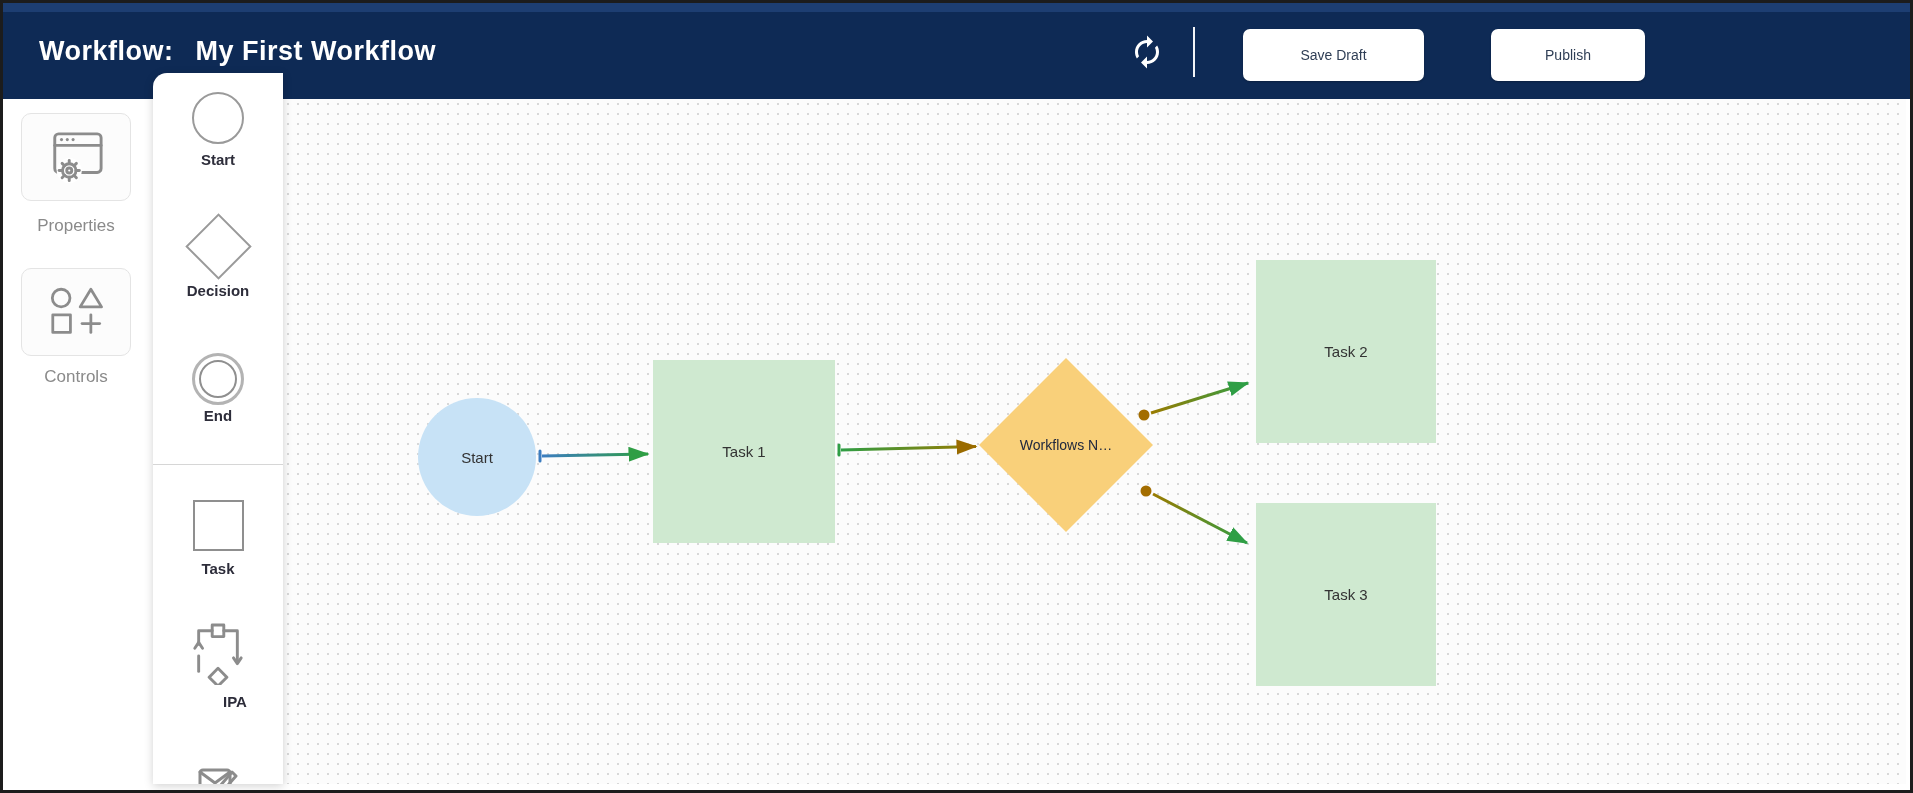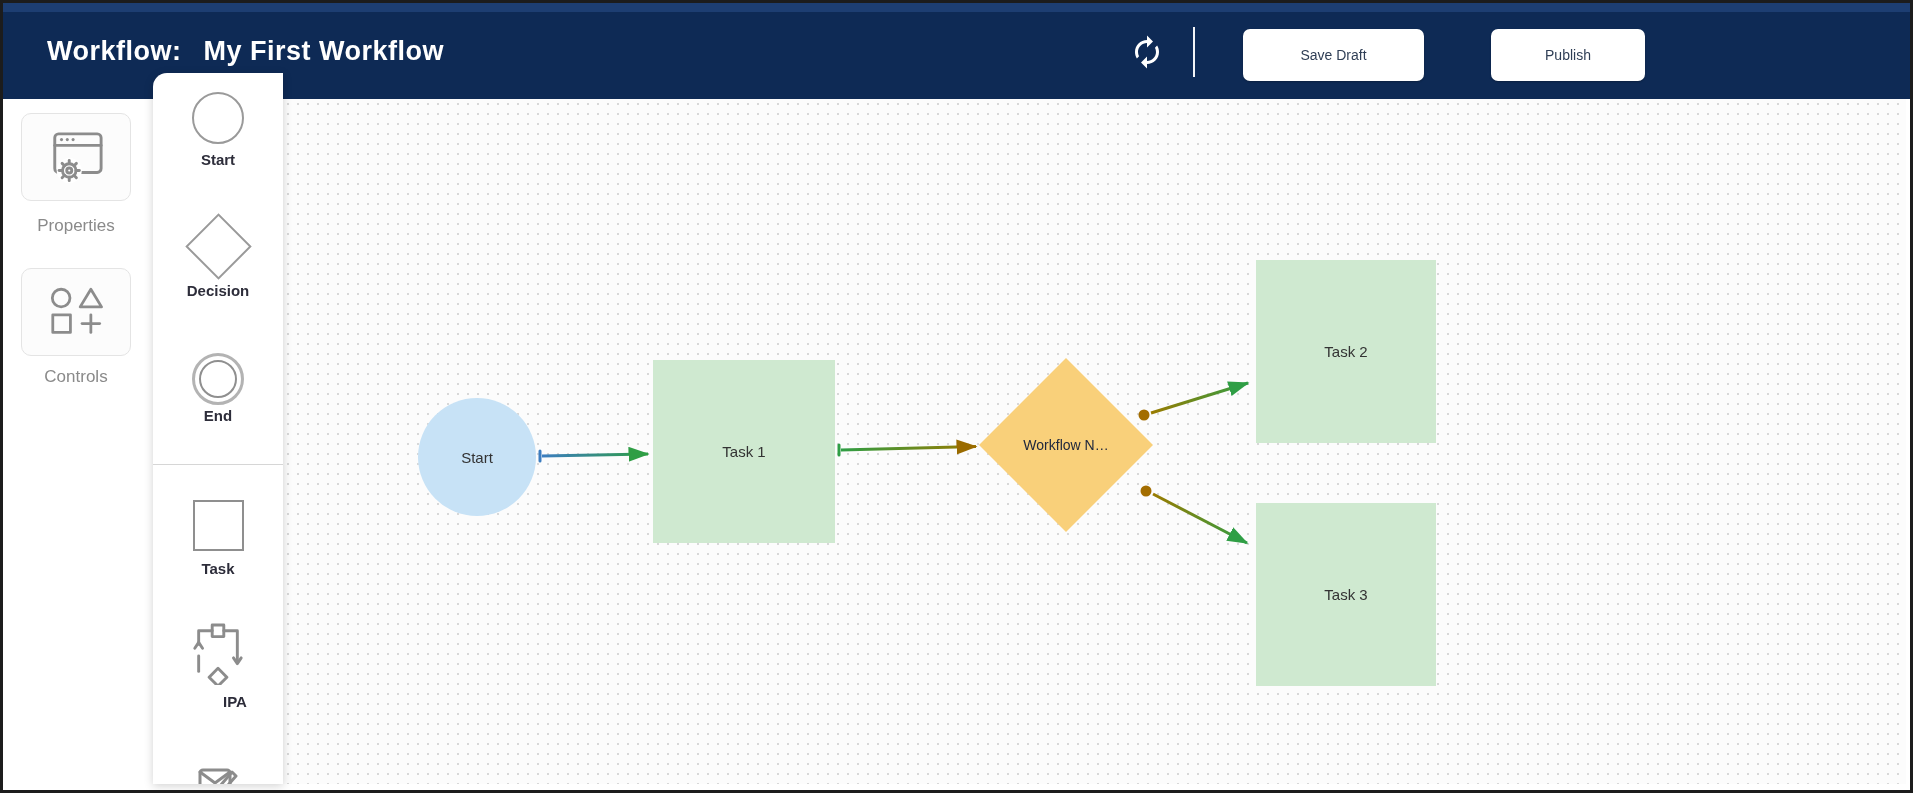--- a/index.html
+++ b/index.html
@@ -1,21 +1,21 @@
 <!DOCTYPE html>
 <html style="--navy: #0e2a55; --btntext: #2f3e55; --canvasbg: #fcfcfc; --dot: #d8d8d8; --nodeblue: #c7e2f6; --nodegreen: #cfe9d0; --nodeamber: #f9d07a; --edgeblue: #3c7dc0; --edgegreen: #2f9e45; --edgeolive: #9a7b00; --edgebrown: #9a6b00; --edgedot: #a36d00;"><head>
 <meta charset="utf-8">
 <style>
   html,body{margin:0;padding:0;background:#e8e8e8;font-family:"Liberation Sans",sans-serif;}
   .frame{position:relative;width:1913px;height:793px;box-sizing:border-box;border:3px solid #1c1c1c;
          background:#ffffff;overflow:hidden;}
   
   .header{position:absolute;left:0;top:0;width:100%;height:96px;background:var(--navy);z-index:2;}
   .header::before{content:"";position:absolute;left:0;top:0;width:100%;height:9px;background:#1d3e72;}
-  .title-wrap{position:absolute;left:44px;top:0;height:96px;display:flex;align-items:center;
+  .title-wrap{position:absolute;left:36px;top:0;height:96px;display:flex;align-items:center;
               color:#ffffff;font-size:27px;font-weight:700;letter-spacing:.5px;}
   .title-wrap .gap{display:inline-block;width:22px;}
   .hdr-icon{position:absolute;left:1126px;top:31px;width:36px;height:36px;cursor:pointer;}
   .hdr-divider{position:absolute;left:1190px;top:24px;width:2px;height:50px;background:rgba(255,255,255,.95);}
   .hdr-btn{position:absolute;top:26px;height:52px;background:#ffffff;border:none;border-radius:7px;
            color:var(--btntext);font-size:14px;font-family:"Liberation Sans",sans-serif;cursor:pointer;
            box-shadow:0 1px 2px rgba(0,0,0,.25);}
   .btn-save{left:1240px;width:181px;}
   .btn-publish{left:1444px;width:154px;margin-left:44px;}
   .btn-back{left:1620px;width:266px;}
@@ -167,21 +167,21 @@
 
   <div class="canvas"></div>
 
   <div class="node node-start">
     <span>Start</span>
   </div>
   <div class="node node-task1">
     <span>Task 1</span>
   </div>
   <div class="node node-decision">
-    <span>Workflow N…</span>
+    <span>Workflows N…</span>
   </div>
   <div class="node node-task2">
     <span>Task 2</span>
   </div>
   <div class="node node-task3">
     <span>Task 3</span>
   </div>
 
   <svg class="edges">
     <defs>

